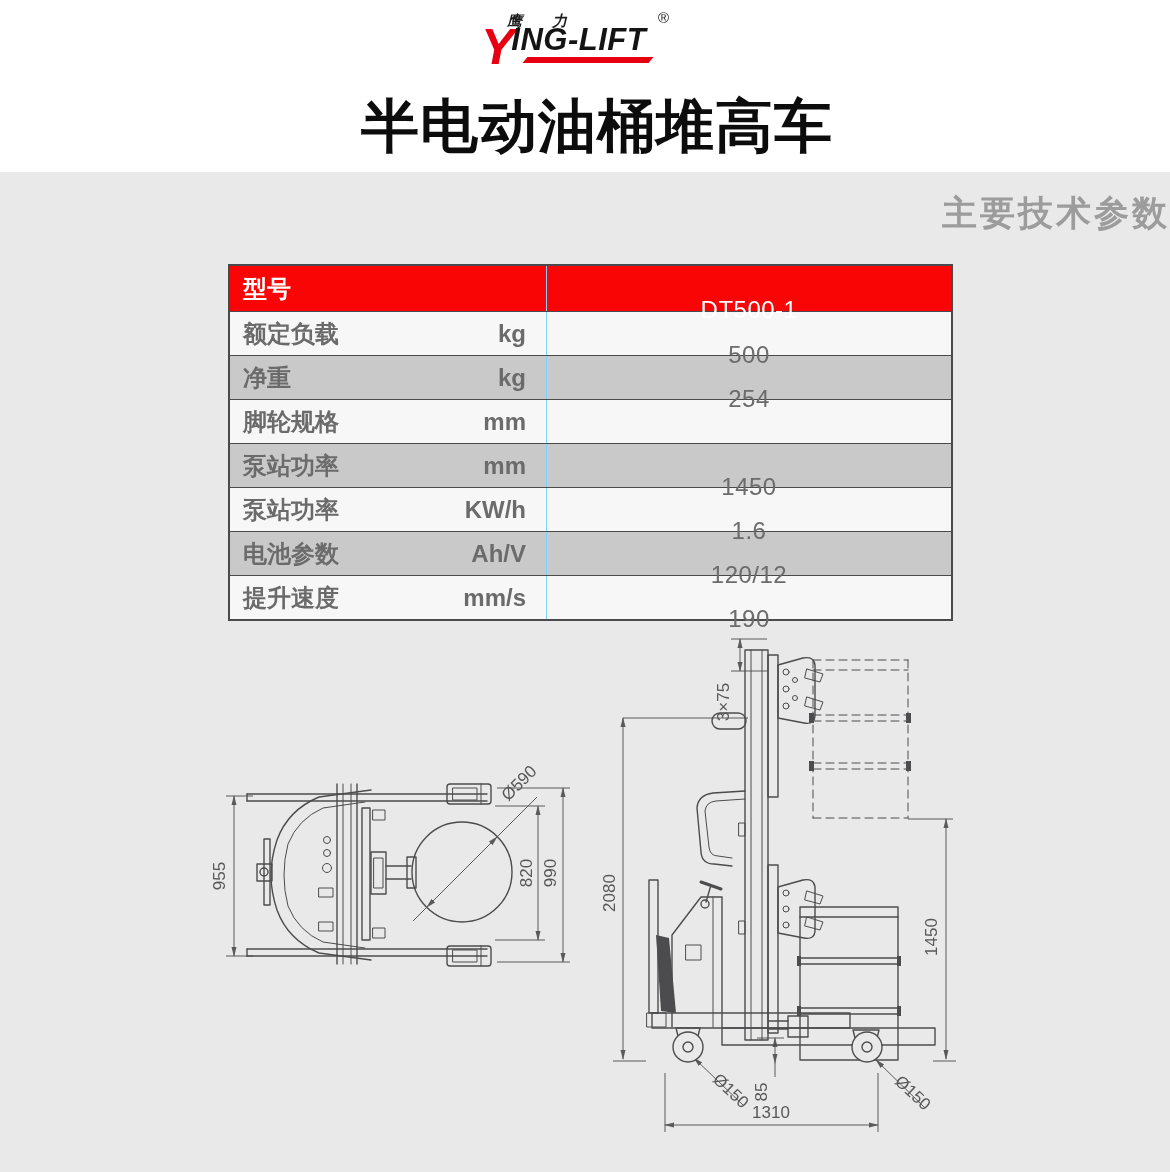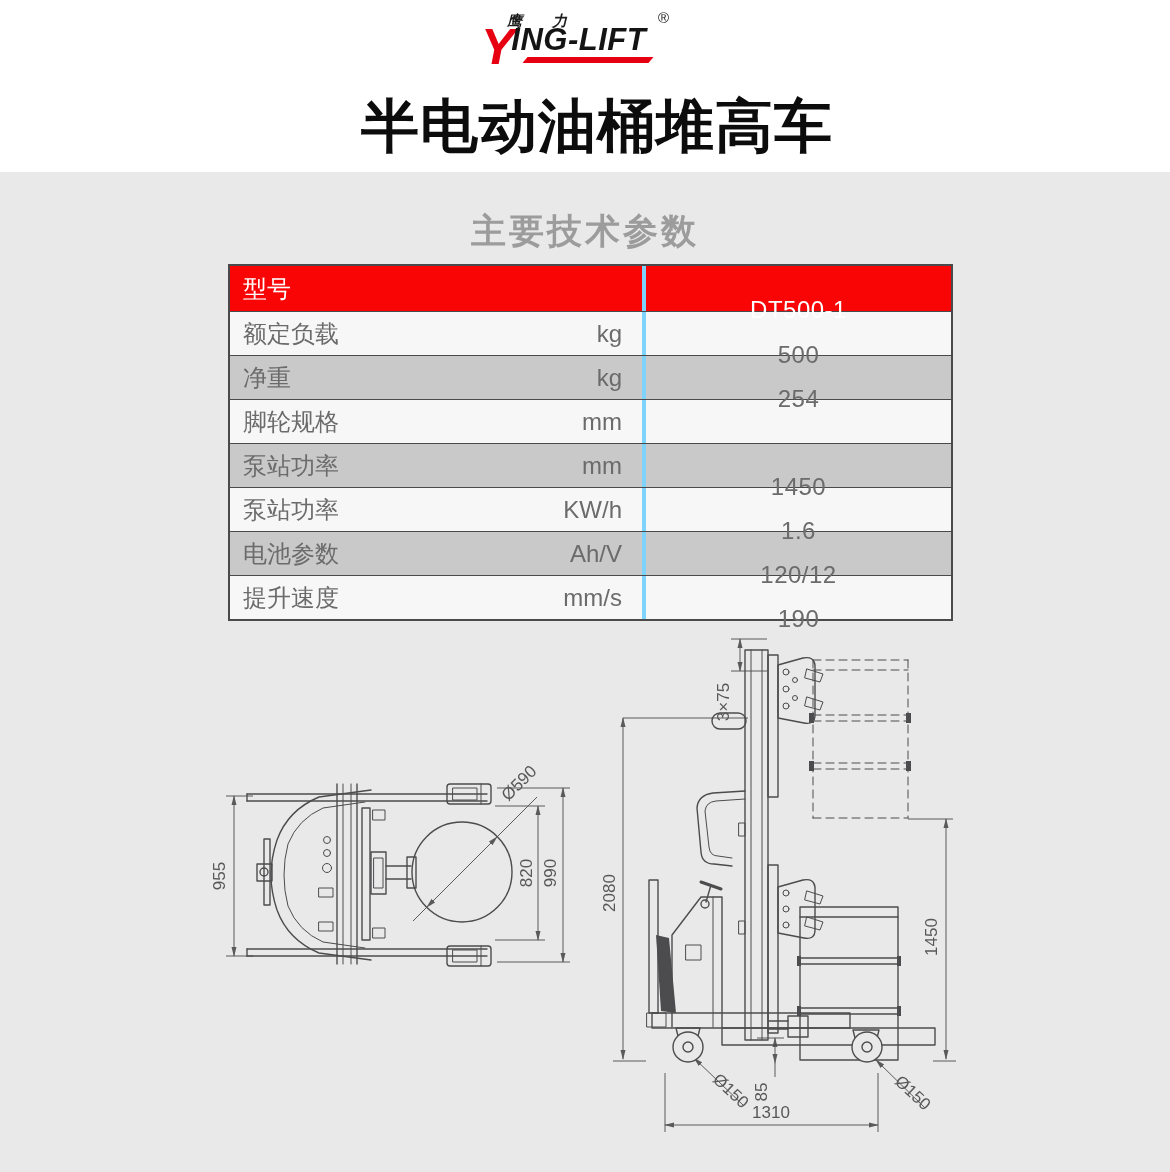--- a/index.html
+++ b/index.html
@@ -15,29 +15,29 @@
              color:#1c1c1c; letter-spacing:30px; font-family:"DejaVu Serif","Liberation Serif",serif; }
   .logo-reg { position:absolute; right:0; top:-3px; font-size:15px; color:#1c1c1c; }
   .logo-main { position:absolute; left:0; top:17px; display:flex; align-items:flex-start; white-space:nowrap; }
   .logo-y { color:#e60012; font-size:50px; font-weight:700; font-style:italic; line-height:0.72; letter-spacing:-2px; }
   .logo-rest { color:#141414; font-size:31px; font-weight:700; font-style:italic; line-height:0.74; margin-left:-1px; letter-spacing:0.5px; }
   .logo-swoosh { position:absolute; left:44px; top:45px; width:126px; height:6px; background:#e60012; transform:skewX(-40deg); }
 
   
   .main-title { position:absolute; left:0; top:76px; width:100%; margin:12px; text-align:center;
                 font-size:58px; font-weight:800; color:#0c0c0c; letter-spacing:1px; }
-  .sec-title  { position:absolute; left:0; top:208px; width:100%; margin:0; text-align:center;
+  .sec-title  { position:absolute; left:0; top:190px; width:100%; margin:0; text-align:right;
                 font-size:35px; font-weight:600; color:#9c9c9c; letter-spacing:3px; }
 
   
   .spec-table { position:absolute; left:228px; top:264px; width:721px; border:2px solid #4a4a4c; background:#f7f7f7; }
   .t-row { display:flex; height:43px; border-top:1px solid #4a4a4c; font-size:24px; color:#6b6b6b; }
   .t-row.t-header { height:45px; border-top:none; background:#f90505; color:#ffffff; }
-  .cell-l { width:416px; box-sizing:border-box; display:flex; align-items:center; justify-content:space-between;
-            padding:0 20px 0 13px; border-right:4px solid #7dd3fc; }
+  .cell-l { width:317px; box-sizing:border-box; display:flex; align-items:center; justify-content:space-between;
+            padding:0 20px 0 13px; border-right:1px solid #7dd3fc;font-weight:bold; }
   .t-header .cell-l { justify-content:flex-start; }
   .cell-v { flex:1; display:flex; align-items:center; justify-content:center; letter-spacing:0.5px;margin-top:42px; }
   .rg { background:#c9c9c9; }
   .rw { background:#f7f7f7;justify-content:space-between; }
 
   
   .tv { position:absolute; left:185px; top:742px; }
   .sv { position:absolute; left:600px; top:625px; }
   .ol   { stroke:#4c4c4e; stroke-width:1.4; fill:none; stroke-linejoin:round; stroke-linecap:round; }
   .th   { stroke-width:1; }

